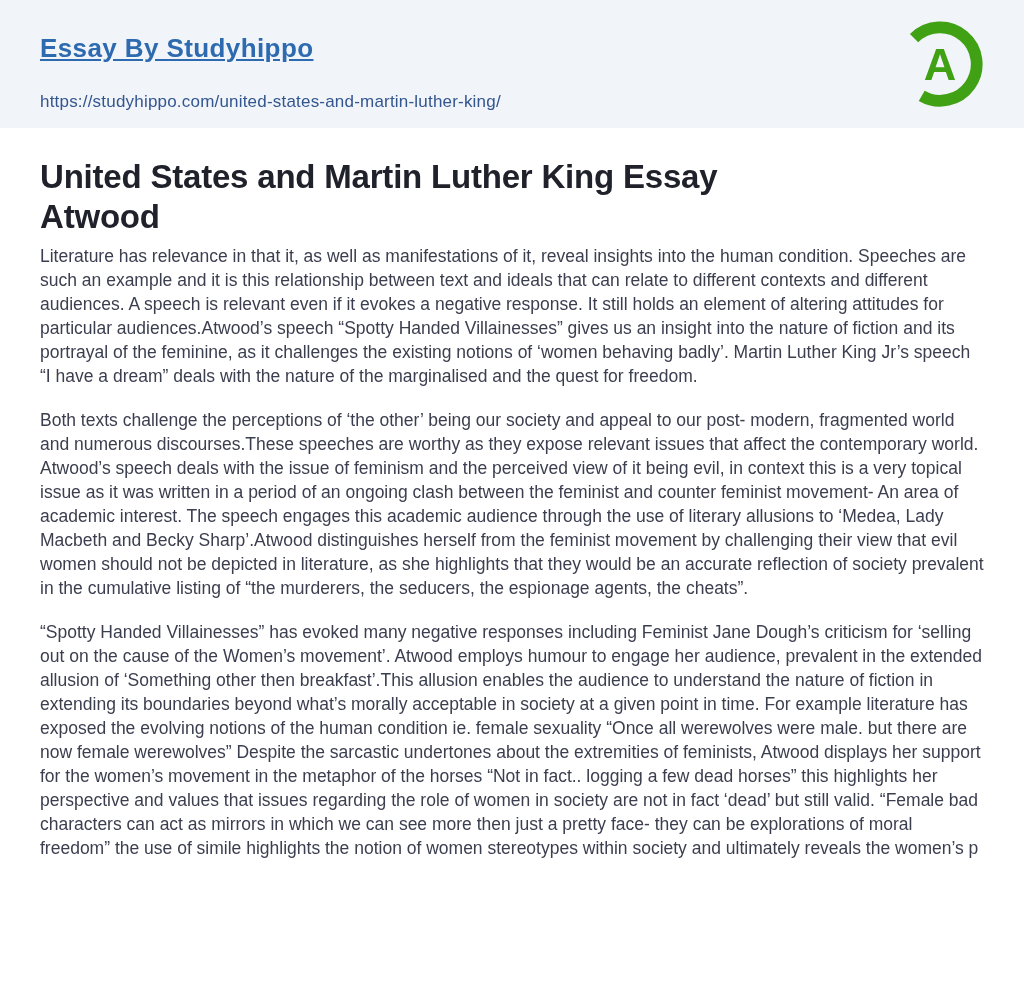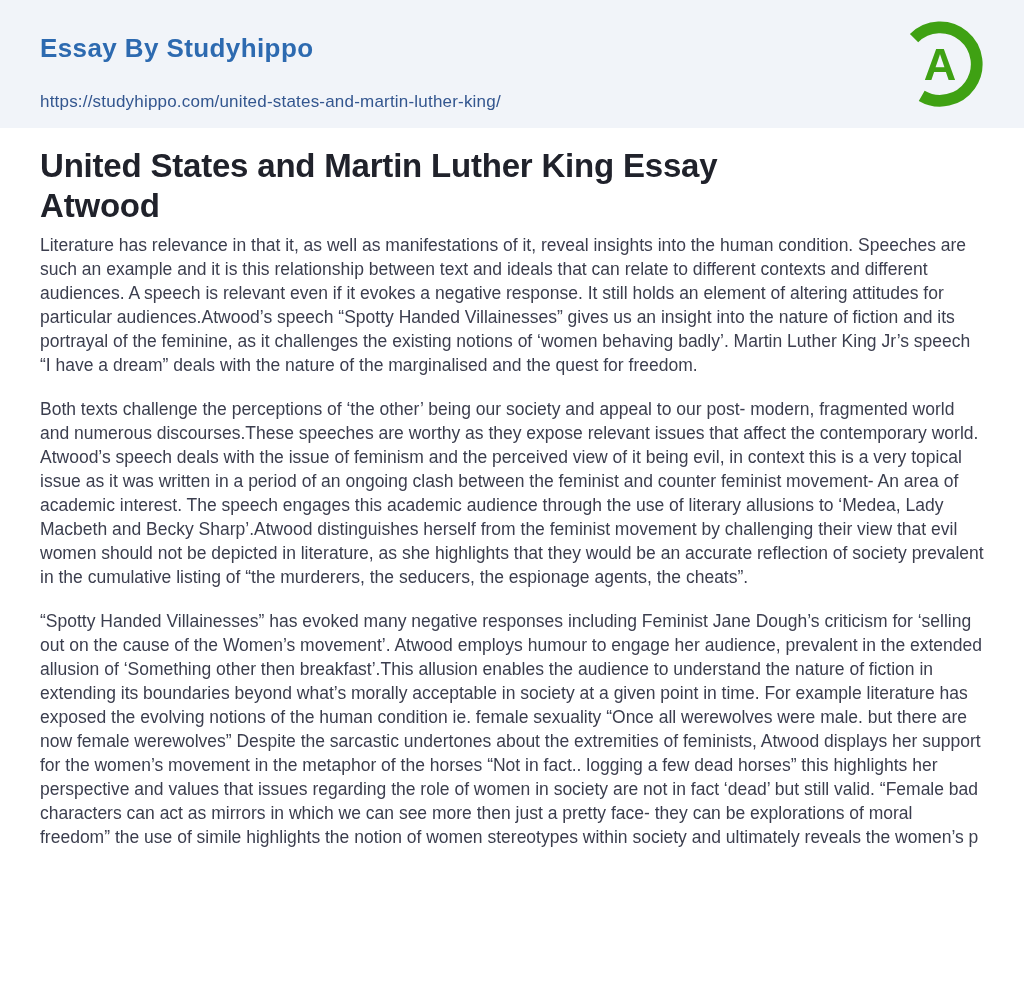--- a/index.html
+++ b/index.html
@@ -17,20 +17,21 @@
     padding: 33px 40px 0 40px;
     background: var(--header-bg, #f1f4f9);
     position: relative;
   }
   .site-title {
     margin: 0;
     font-size: 26px;
     font-weight: 700;
     letter-spacing: 0.4px;
     color: var(--site-title-color, #2d6ab0);
+    text-decoration: underline;
   }
   .page-url {
     display: inline-block;
     margin-top: 28px;
     font-size: 17px;
     font-weight: 500;
     letter-spacing: 0.2px;
     color: var(--url-color, #33568f);
     text-decoration: none;
     cursor: pointer;
@@ -51,21 +52,21 @@
     fill: var(--logo-green, #3fa113);
     font-size: 46px;
     font-weight: 600;
     text-anchor: middle;
     dominant-baseline: central;
     font-family: "Liberation Sans", "DejaVu Sans", sans-serif;
   }
 
   
   .content {
-    padding: 18px 40px 40px 40px;
+    padding: 29px 40px 40px 40px;
   }
   .essay-title {
     margin: 0 0 7px 0;
     font-size: 33px;
     line-height: 40px;
     font-weight: 800;
     letter-spacing: -0.2px;
     color: var(--heading-color, #20222b);
   }
   .title-line { display: block; }

